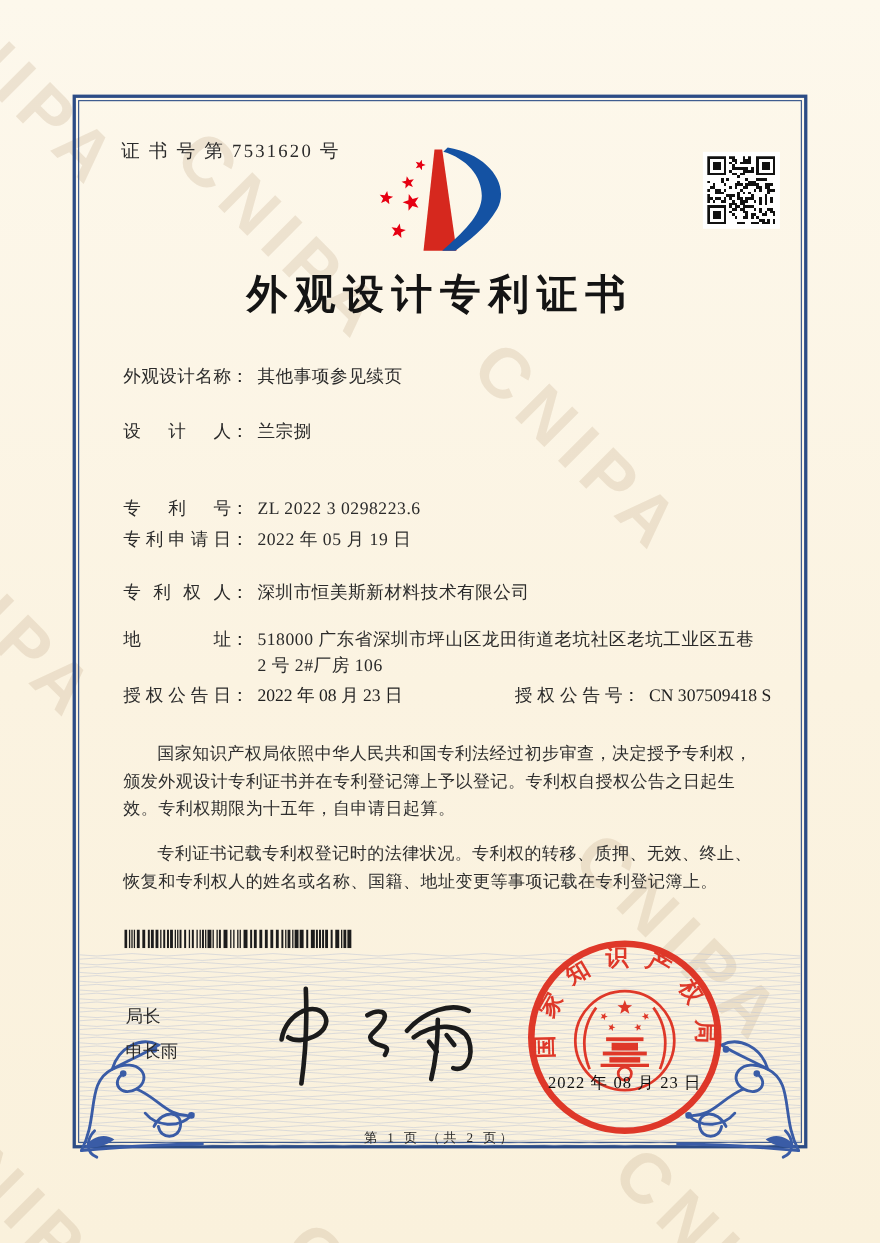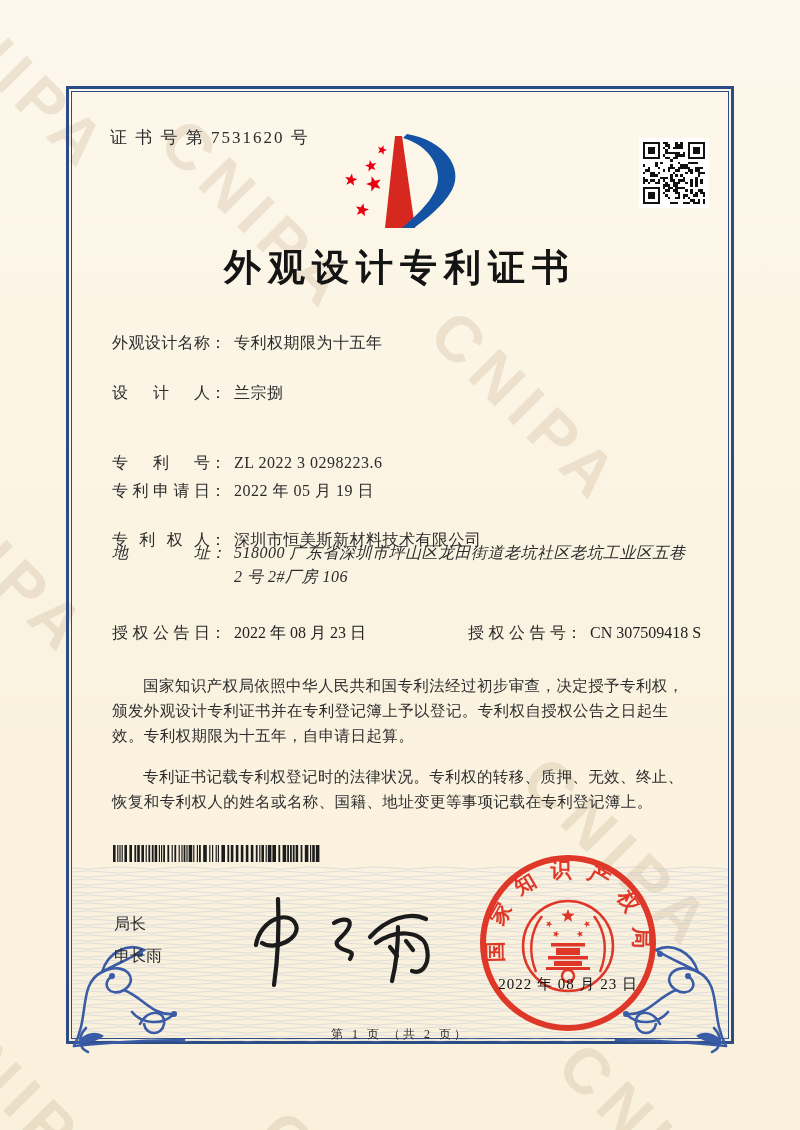--- a/index.html
+++ b/index.html
@@ -388,21 +388,21 @@
           <rect x="2" y="20" width="3" height="3" fill="#111"></rect>
         </svg>
     </div>
 
     <div class="title">外观设计专利证书</div>
 
     <div class="fields">
       <div class="field-row" style="top:331px;">
         <span class="field-label">外观设计名称</span>
           <span class="field-colon">：</span>
-        <span class="field-value">专利权期限为十五年</span>
+        <span class="field-value">其他事项参见续页</span>
       </div>
       <div class="field-row" style="top:381px;">
         <span class="field-label">设计人</span>
           <span class="field-colon">：</span>
         <span class="field-value">兰宗捌</span>
       </div>
       <div class="field-row" style="top:451px;">
         <span class="field-label">专利号</span>
           <span class="field-colon">：</span>
         <span class="field-value">ZL 2022 3 0298223.6</span>
@@ -410,21 +410,21 @@
       <div class="field-row" style="top:479px;">
         <span class="field-label">专利申请日</span>
           <span class="field-colon">：</span>
         <span class="field-value">2022 年 05 月 19 日</span>
       </div>
       <div class="field-row" style="top:528px;">
         <span class="field-label">专利权人</span>
           <span class="field-colon">：</span>
         <span class="field-value">深圳市恒美斯新材料技术有限公司</span>
       </div>
-      <div class="field-row" style="top:541px;font-style:italic;">
+      <div class="field-row" style="top:570px;">
         <span class="field-label">地址</span>
           <span class="field-colon">：</span>
         <span class="field-value">518000 广东省深圳市坪山区龙田街道老坑社区老坑工业区五巷 2 号 2#厂房 106</span>
       </div>
     </div>
 
     <div class="grant-row">
       <div class="grant-left">
         <span class="field-label">授权公告日</span>
           <span class="field-colon">：</span>

